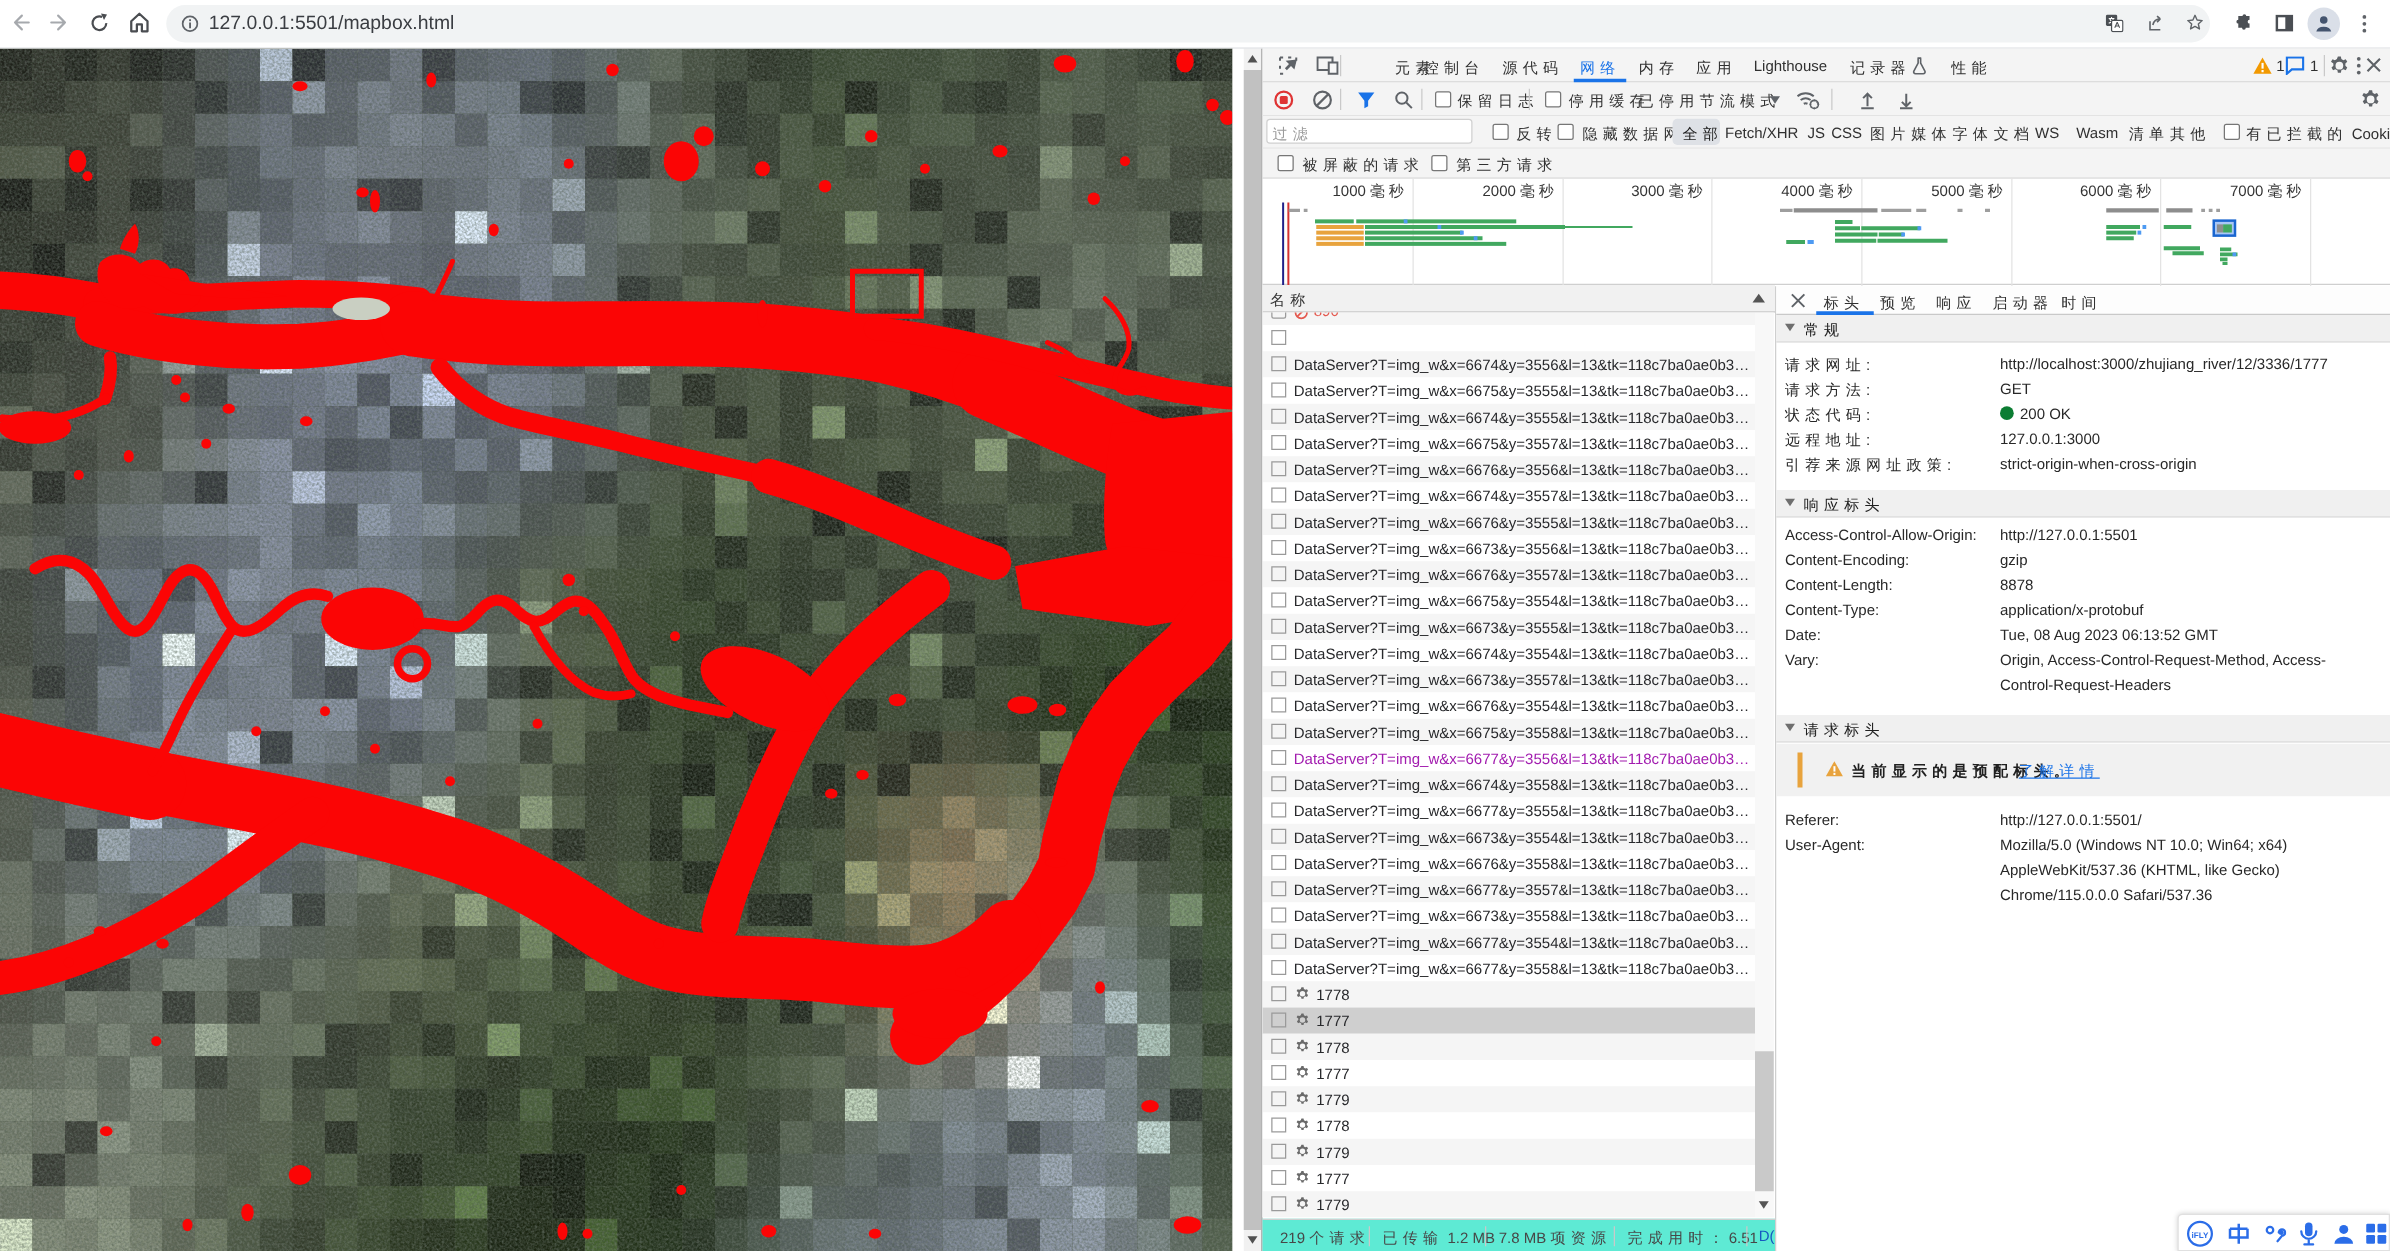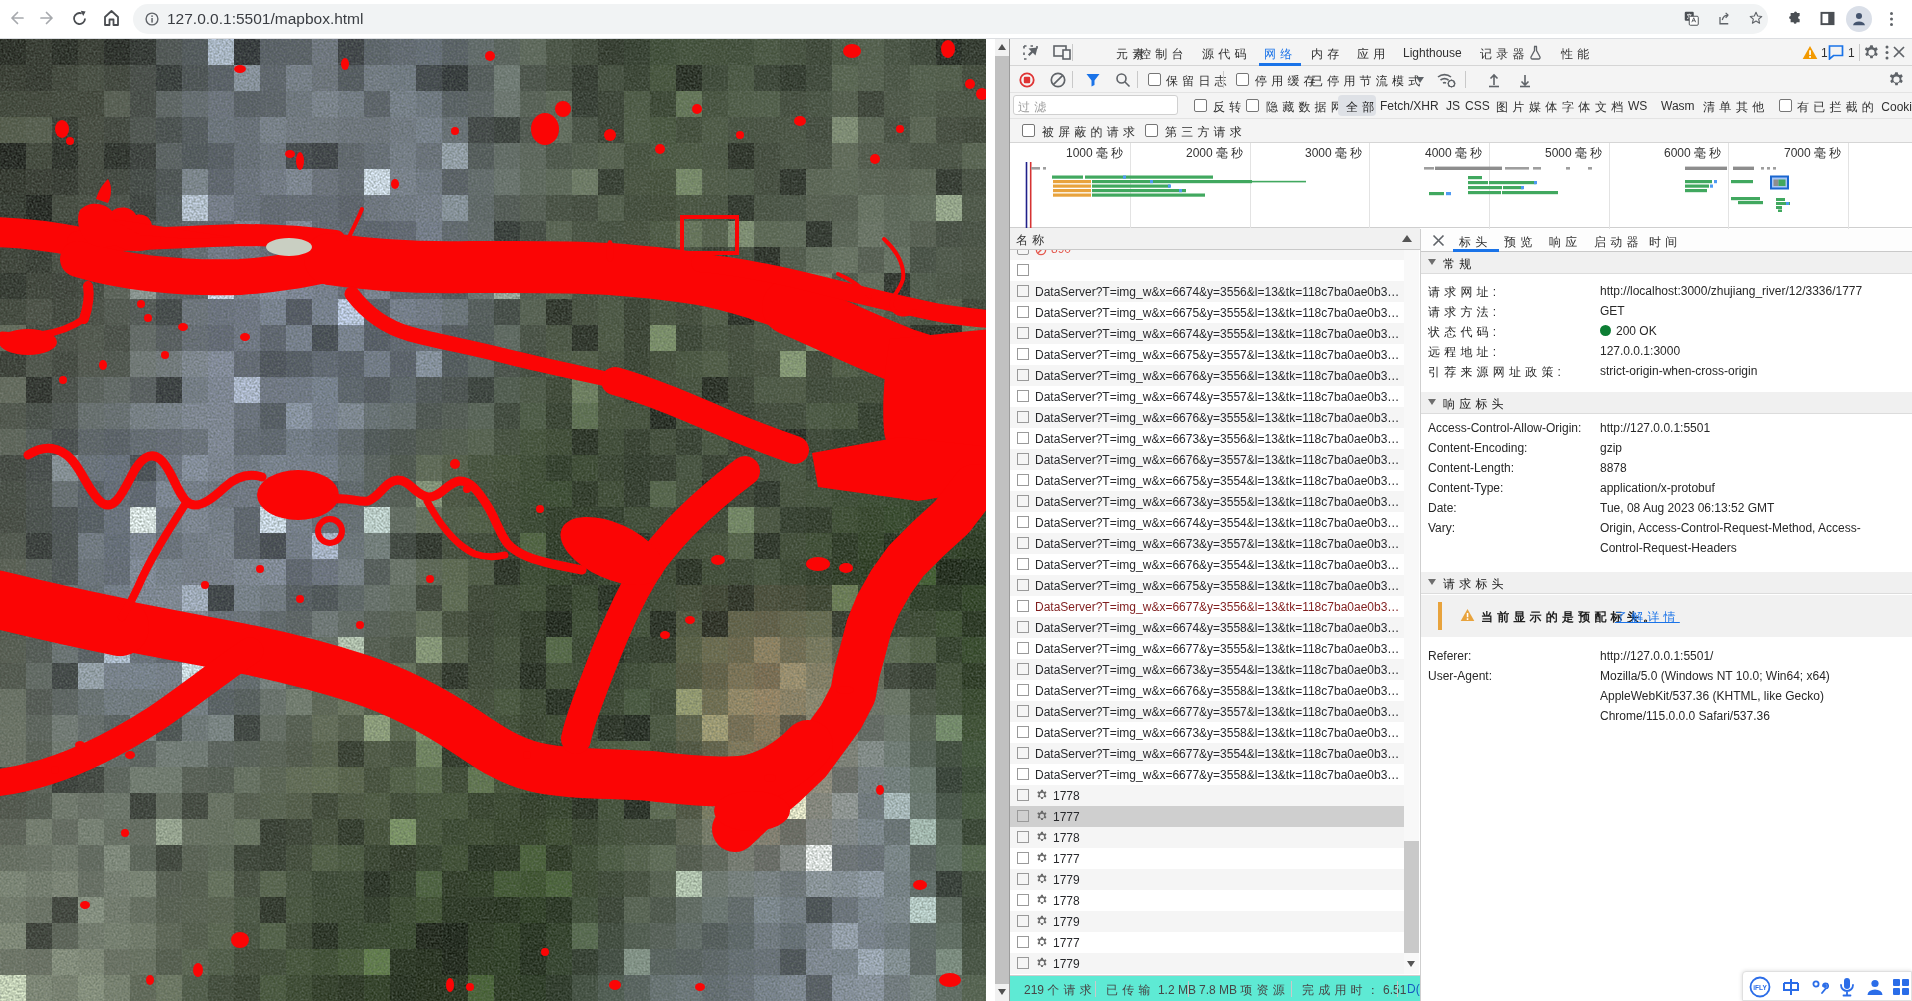--- a/index.html
+++ b/index.html
@@ -1968,21 +1968,21 @@
   <div class="abs" style="left:0;top:326px;width:394px;height:21px;background:#fff;overflow:hidden;">
       <div class="abs" style="left:7px;top:4px;width:12px;height:12px;border:1px solid #9a9a9a;"></div>
       <div class="abs" style="left:25px;top:4px;font-size:12px;color:#28292c;white-space:nowrap;">DataServer?T=img_w&amp;x=6676&amp;y=3554&amp;l=13&amp;tk=118c7ba0ae0b3…</div>
     </div>
   <div class="abs" style="left:0;top:347px;width:394px;height:21px;background:#f5f5f5;overflow:hidden;">
       <div class="abs" style="left:7px;top:4px;width:12px;height:12px;border:1px solid #9a9a9a;"></div>
       <div class="abs" style="left:25px;top:4px;font-size:12px;color:#28292c;white-space:nowrap;">DataServer?T=img_w&amp;x=6675&amp;y=3558&amp;l=13&amp;tk=118c7ba0ae0b3…</div>
     </div>
   <div class="abs" style="left:0;top:368px;width:394px;height:21px;background:#fff;overflow:hidden;">
       <div class="abs" style="left:7px;top:4px;width:12px;height:12px;border:1px solid #9a9a9a;"></div>
-      <div class="abs" style="left:25px;top:4px;font-size:12px;color:#7f1d1d;white-space:nowrap;">DataServer?T=img_w&amp;x=6677&amp;y=3556&amp;l=13&amp;tk=118c7ba0ae0b3…</div>
+      <div class="abs" style="left:25px;top:4px;font-size:12px;color:#a21caf;white-space:nowrap;">DataServer?T=img_w&amp;x=6677&amp;y=3556&amp;l=13&amp;tk=118c7ba0ae0b3…</div>
     </div>
   <div class="abs" style="left:0;top:389px;width:394px;height:21px;background:#f5f5f5;overflow:hidden;">
       <div class="abs" style="left:7px;top:4px;width:12px;height:12px;border:1px solid #9a9a9a;"></div>
       <div class="abs" style="left:25px;top:4px;font-size:12px;color:#28292c;white-space:nowrap;">DataServer?T=img_w&amp;x=6674&amp;y=3558&amp;l=13&amp;tk=118c7ba0ae0b3…</div>
     </div>
   <div class="abs" style="left:0;top:410px;width:394px;height:21px;background:#fff;overflow:hidden;">
       <div class="abs" style="left:7px;top:4px;width:12px;height:12px;border:1px solid #9a9a9a;"></div>
       <div class="abs" style="left:25px;top:4px;font-size:12px;color:#28292c;white-space:nowrap;">DataServer?T=img_w&amp;x=6677&amp;y=3555&amp;l=13&amp;tk=118c7ba0ae0b3…</div>
     </div>
   <div class="abs" style="left:0;top:431px;width:394px;height:21px;background:#f5f5f5;overflow:hidden;">

